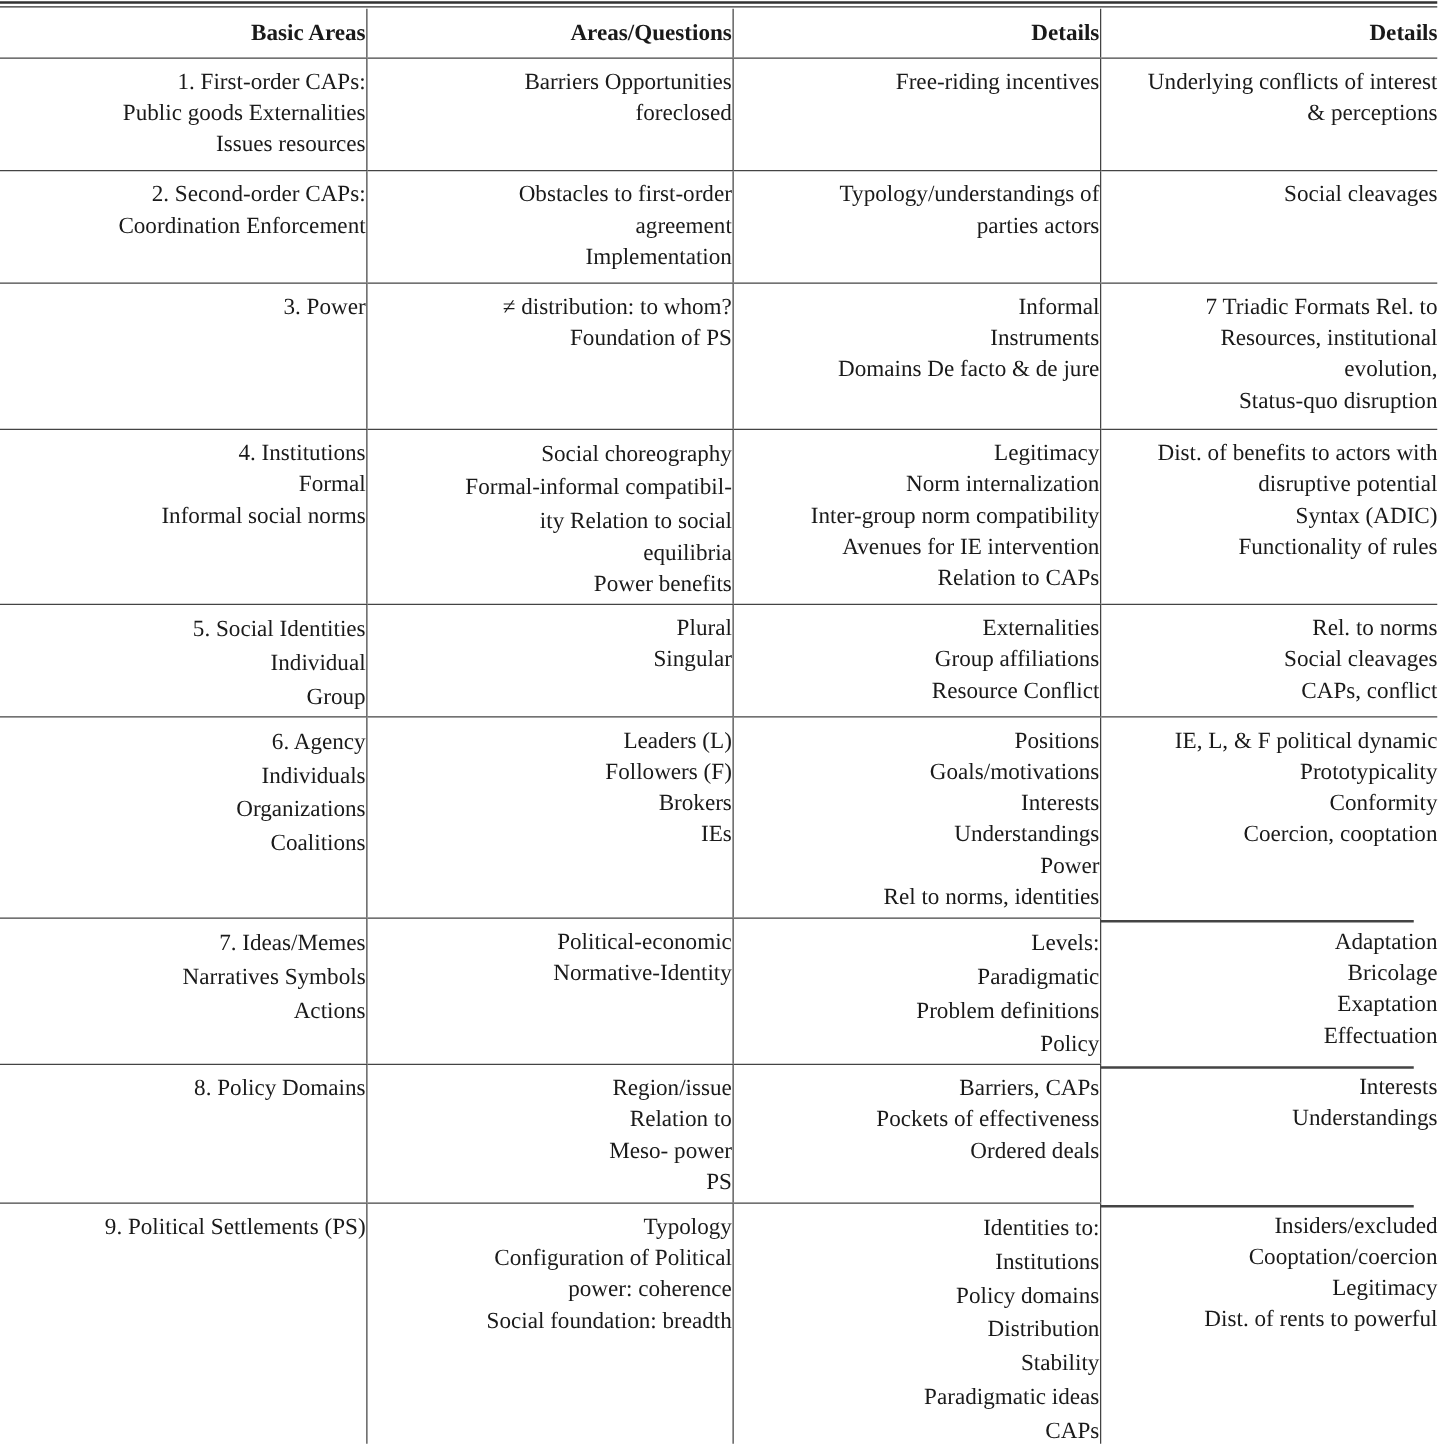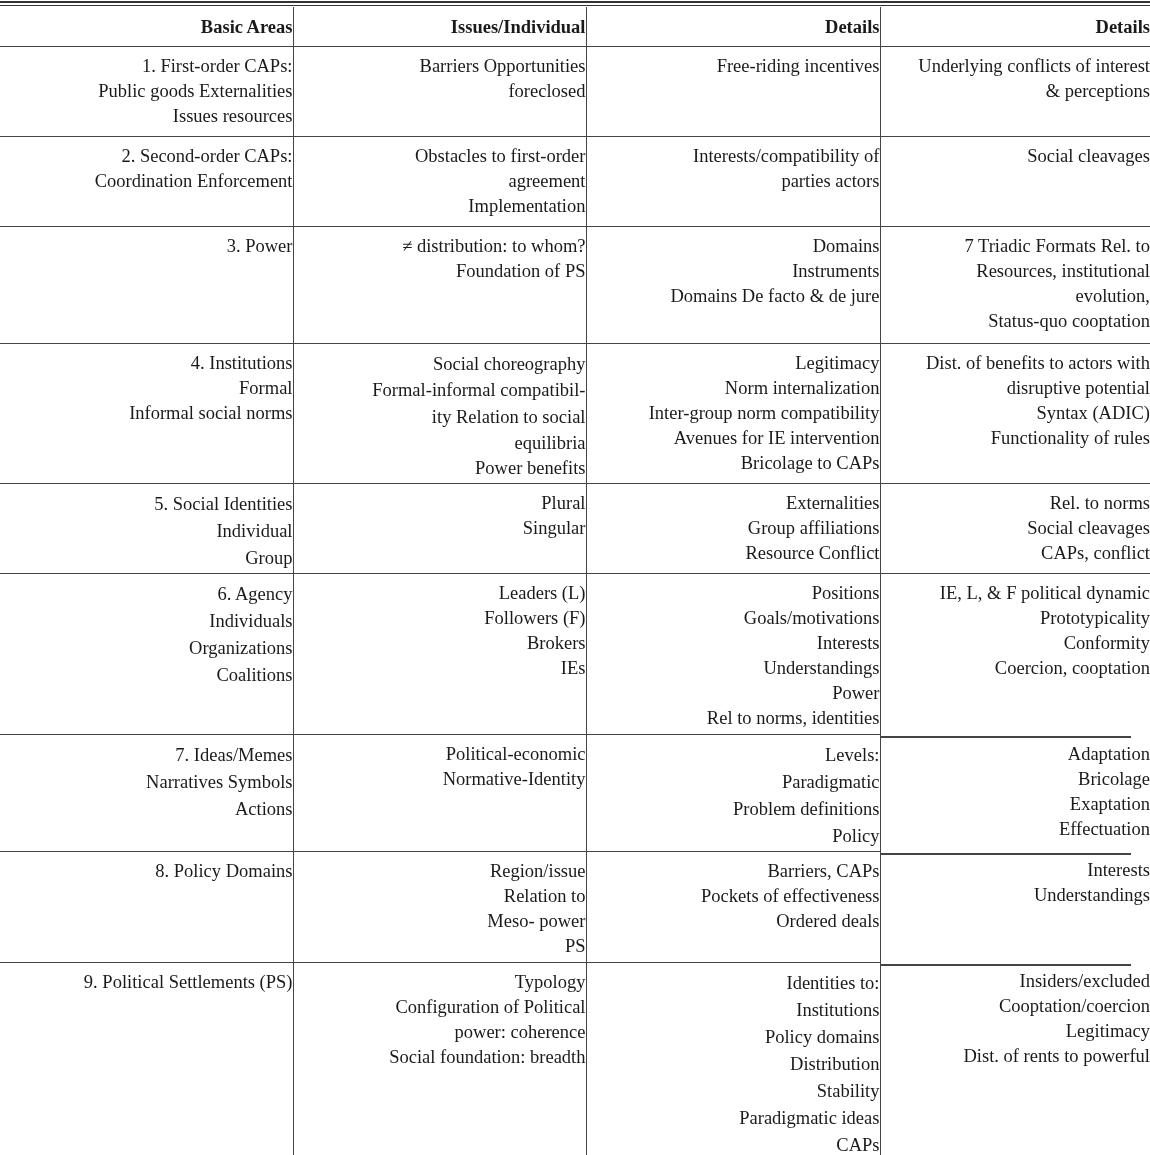--- a/index.html
+++ b/index.html
@@ -91,21 +91,21 @@
 <table class="framework">
   <colgroup>
     <col class="c1">
       <col class="c2">
       <col class="c3">
       <col class="c4">
   </colgroup>
   <thead>
     <tr>
       <th>Basic Areas</th>
-      <th>Issues/Individual</th>
+      <th>Areas/Questions</th>
       <th>Details</th>
       <th>Details</th>
     </tr>
   </thead>
   <tbody>
 
     <tr style="height:90px">
       <td>
         <span class="line">1. First-order CAPs:</span>
         <span class="line indent-num">Public goods Externalities</span>
@@ -128,46 +128,46 @@
       <td>
         <span class="line">2. Second-order CAPs:</span>
         <span class="line indent-num">Coordination Enforcement</span>
       </td>
       <td>
         <span class="line">Obstacles to first-order</span>
         <span class="line indent">agreement</span>
         <span class="line indent">Implementation</span>
       </td>
       <td>
-        <span class="line">Interests/compatibility of</span>
+        <span class="line">Typology/understandings of</span>
         <span class="line indent">parties actors</span>
       </td>
       <td>
         <span class="line">Social cleavages</span>
       </td>
     </tr>
 
     <tr style="height:117px">
       <td>
         <span class="line">3. Power</span>
       </td>
       <td>
         <span class="line">≠ distribution: to whom?</span>
         <span class="line">Foundation of PS</span>
       </td>
       <td>
-        <span class="line">Domains</span>
+        <span class="line">Informal</span>
         <span class="line indent">Instruments</span>
         <span class="line indent">Domains De facto &amp; de jure</span>
       </td>
       <td>
         <span class="line">7 Triadic Formats Rel. to</span>
         <span class="line indent-num">Resources, institutional</span>
         <span class="line indent-num">evolution,</span>
-        <span class="line indent-num">Status-quo cooptation</span>
+        <span class="line indent-num">Status-quo disruption</span>
       </td>
     </tr>
 
     <tr style="height:140px">
       <td>
         <span class="line">4. Institutions</span>
         <span class="line indent-num">Formal</span>
         <span class="line indent-num">Informal social norms</span>
       </td>
       <td style="line-height:26.5px">
@@ -175,21 +175,21 @@
         <span class="line indent">Formal-informal compatibil-</span>
         <span class="line indent">ity Relation to social</span>
         <span class="line indent">equilibria</span>
         <span class="line" style="line-height:22px">Power benefits</span>
       </td>
       <td>
         <span class="line">Legitimacy</span>
         <span class="line">Norm internalization</span>
         <span class="line">Inter-group norm compatibility</span>
         <span class="line">Avenues for IE intervention</span>
-        <span class="line">Bricolage to CAPs</span>
+        <span class="line">Relation to CAPs</span>
       </td>
       <td>
         <span class="line">Dist. of benefits to actors with</span>
         <span class="line indent">disruptive potential</span>
         <span class="line">Syntax (ADIC)</span>
         <span class="line">Functionality of rules</span>
       </td>
     </tr>
 
     <tr style="height:90px">

